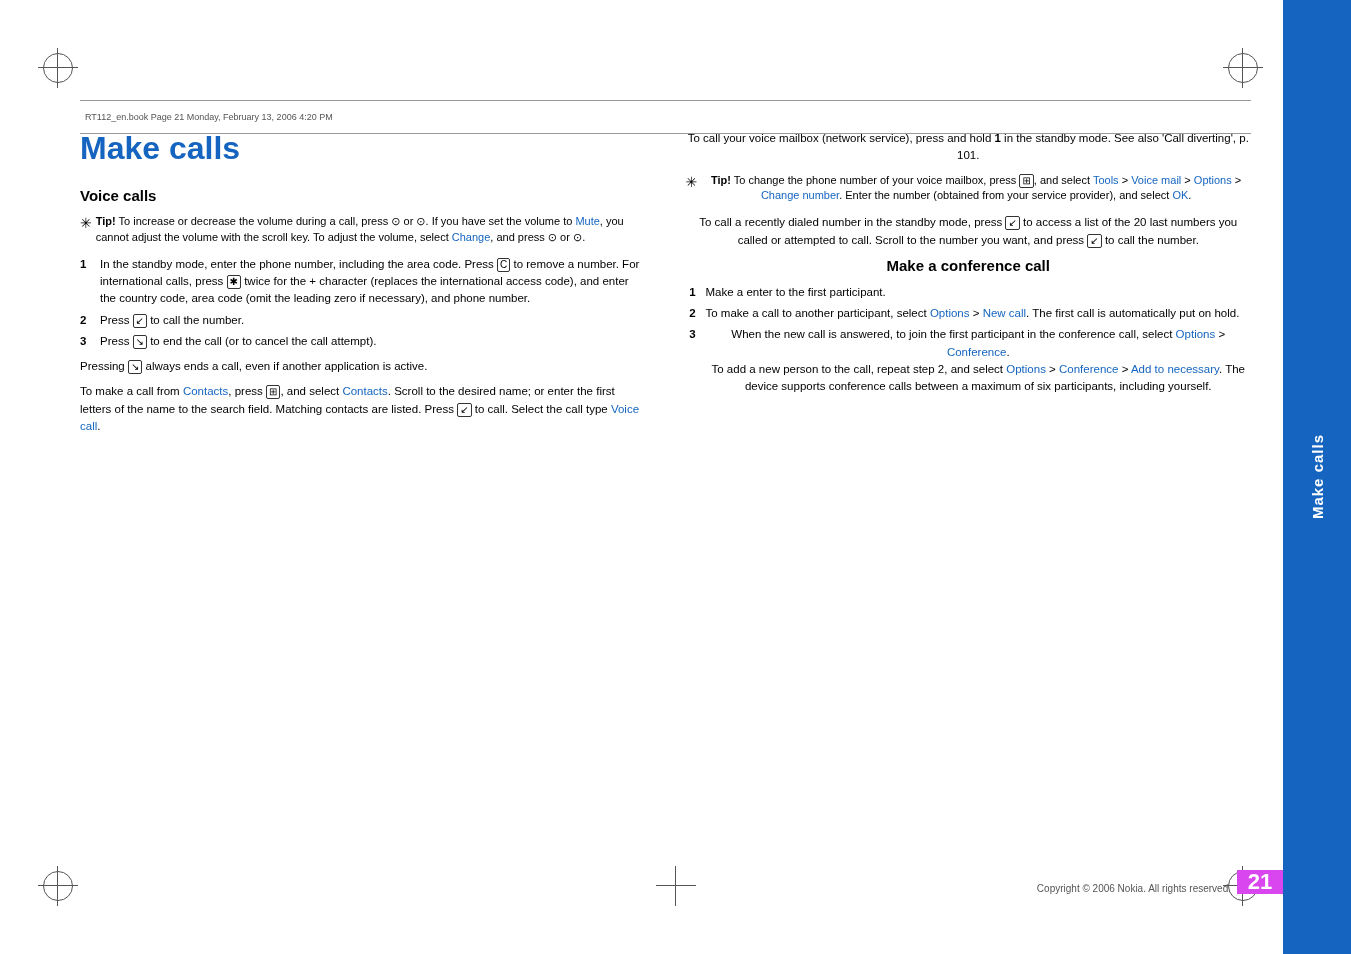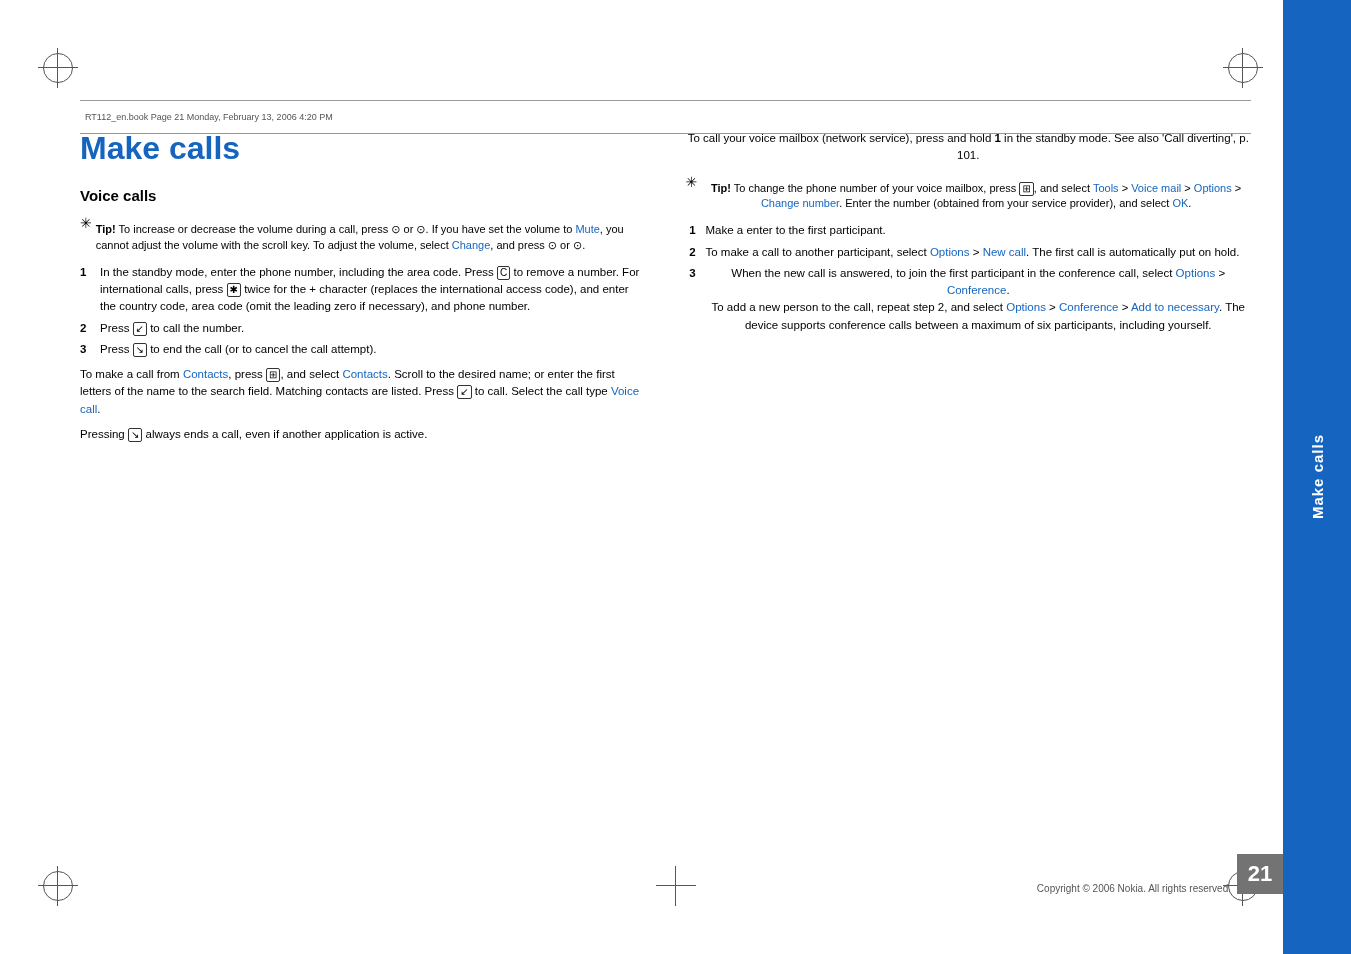--- a/index.html
+++ b/index.html
@@ -43,22 +43,22 @@
       letter-spacing: 1px;
       white-space: nowrap;
     }
 
     
     .page-number-box {
       position: absolute;
       right: 68px;
       bottom: 60px;
       width: 46px;
-      height: 40px;
-      background: #737373;
+      height: 24px;
+      background: #d946ef;
       display: flex;
       align-items: center;
       justify-content: center;
     }
     .page-number {
       color: #fff;
       font-size: 22px;
       font-weight: bold;
     }
     .crosshair-circle {
@@ -132,21 +132,20 @@
     }
     .tip-icon {
       font-size: 14px;
       flex-shrink: 0;
       margin-top: 1px;
     }
     .tip-text {
       font-size: 11px;
       line-height: 1.45;
       color: #000;
-      margin-top: 8px;
     }
     .tip-text strong { font-weight: bold; }
 
     
     .body-text {
       font-size: 11.5px;
       line-height: 1.5;
       color: #000;
       margin-bottom: 8px;
     }
@@ -267,44 +266,48 @@
           <span class="list-num">2</span>
           <span>Press <span class="inline-icon">↙</span> to call the number.</span>
         </li>
         <li>
           <span class="list-num">3</span>
           <span>Press <span class="inline-icon">↘</span> to end the call (or to cancel the call attempt).</span>
         </li>
       </ol>
 
       <p class="body-text">
+        Pressing <span class="inline-icon">↘</span> always ends a call, even if another application is active.
+      </p>
+
+      <p class="body-text">
         To make a call from <span class="link">Contacts</span>, press <span class="inline-icon">⊞</span>, and select <span class="link">Contacts</span>. Scroll to the desired name; or enter the first letters of the name to the search field. Matching contacts are listed. Press <span class="inline-icon">↙</span> to call. Select the call type <span class="link">Voice call</span>.
-      </p>
-
-      <p class="body-text">
-        Pressing <span class="inline-icon">↘</span> always ends a call, even if another application is active.
       </p>
 
 
     </div>
 
     <div class="right-column">
 
       <p class="body-text">
         To call your voice mailbox (network service), press and hold <strong>1</strong> in the standby mode. See also 'Call diverting', p. 101.
       </p>
 
       <div class="tip-box">
         <span class="tip-icon">✳</span>
         <p class="tip-text">
           <strong>Tip!</strong> To change the phone number of your voice mailbox, press <span class="inline-icon">⊞</span>, and select <span class="link">Tools</span> &gt; <span class="link">Voice mail</span> &gt; <span class="link">Options</span> &gt; <span class="link">Change number</span>. Enter the number (obtained from your service provider), and select <span class="link">OK</span>.
         </p>
       </div>
 
-
+      <p class="body-text">
+        To call a recently dialed number in the standby mode, press <span class="inline-icon">↙</span> to access a list of the 20 last numbers you called or attempted to call. Scroll to the number you want, and press <span class="inline-icon">↙</span> to call the number.
+      </p>
+
+      <h2 class="section-heading">Make a conference call</h2>
 
       <ol class="numbered-list">
         <li>
           <span class="list-num">1</span>
           <span>Make a enter to the first participant.</span>
         </li>
         <li>
           <span class="list-num">2</span>
           <span>To make a call to another participant, select <span class="link">Options</span> &gt; <span class="link">New call</span>. The first call is automatically put on hold.</span>
         </li>

